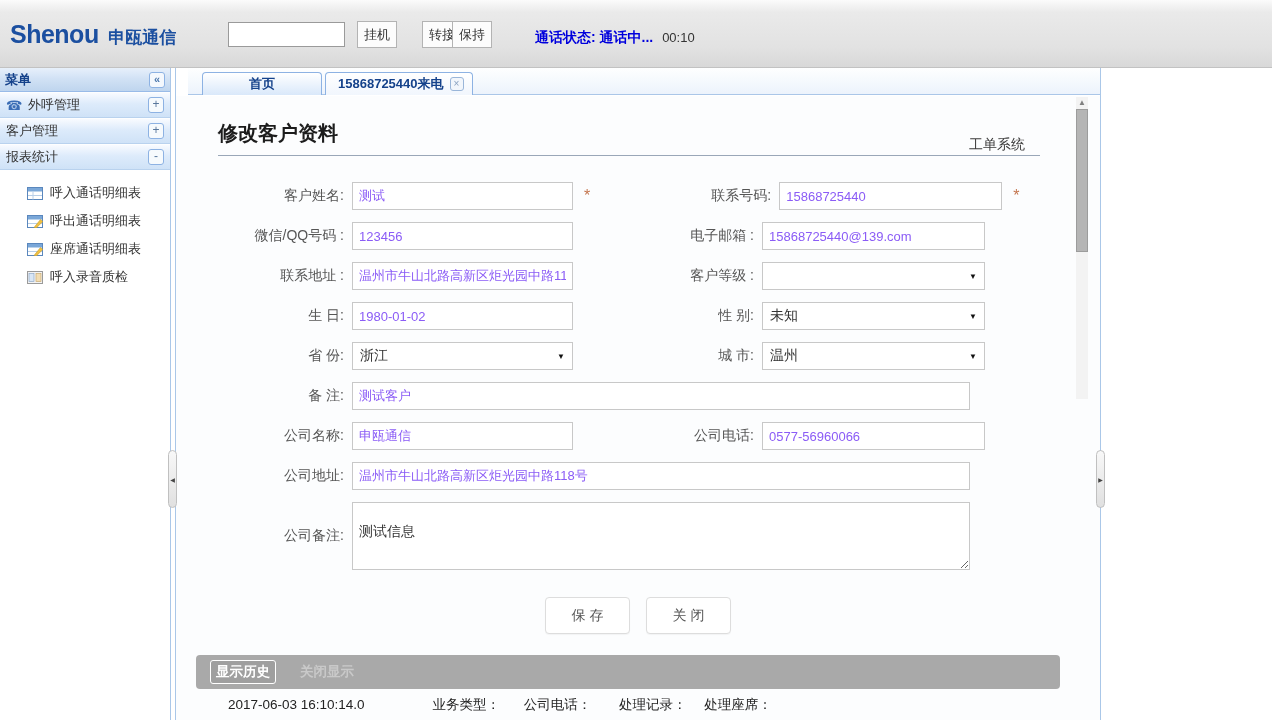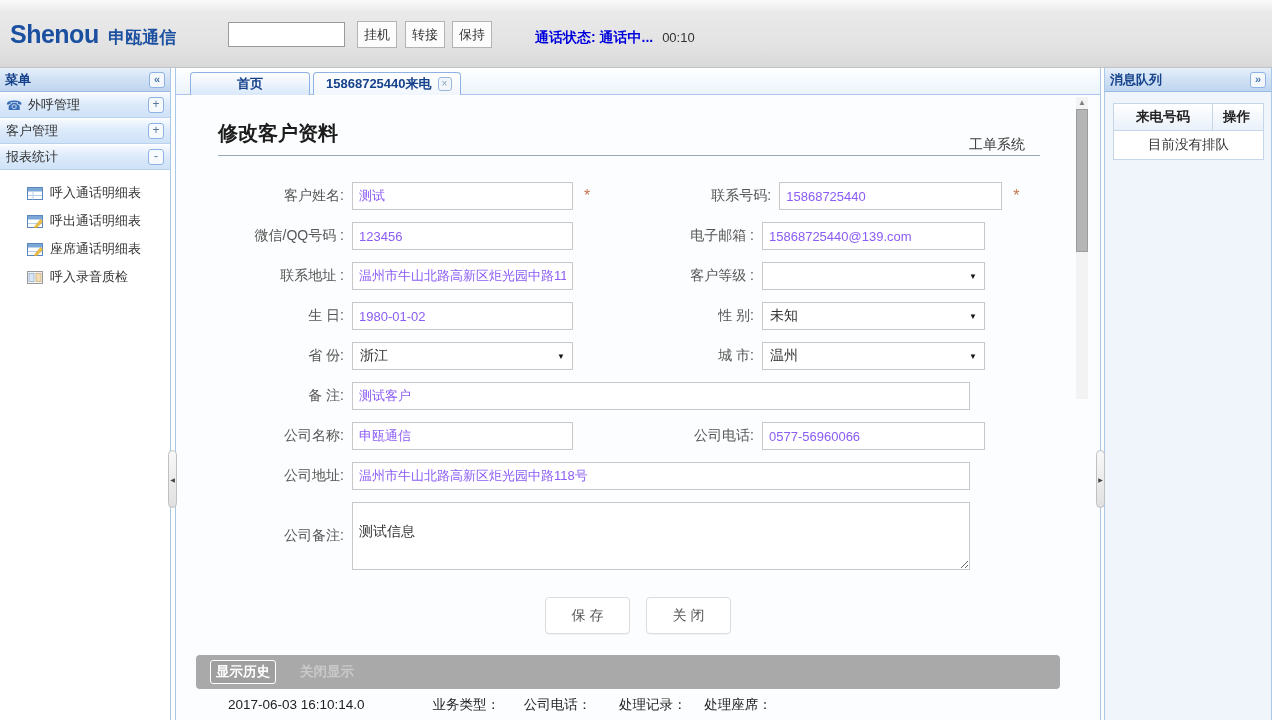--- a/index.html
+++ b/index.html
@@ -16,21 +16,21 @@
     background: linear-gradient(#fbfbfb, #eaeaea 18%, #e2e2e2 70%, #d8d8d8);
     border-bottom: 1px solid #c2c2c2;
   }
   .logo { position:absolute; left:10px; top:20px; color:#1b4fa0; font-weight:bold; white-space:nowrap; }
   .logo-en { font-size:25px; letter-spacing:-0.5px; }
   .logo-cn { font-size:17px; margin-left:6px; }
   .dial-input { position:absolute; left:228px; top:22px; width:117px; height:25px;
     border:1px solid #9a9a9a; background:#fff; padding:0 5px; font:inherit; }
   .call-btn { position:absolute; top:21px; height:27px; width:40px; background:#fcfcfc;
     border:1px solid #b3b3b3; font:inherit; color:#333; text-align:center; cursor:pointer; }
-  .btn-hangup { left:357px; } .btn-transfer { left:405px; } .btn-hold { left:452px; }
+  .btn-hangup { left:357px; } .btn-transfer { left:422px; } .btn-hold { left:452px; }
   .call-status { position:absolute; left:535px; top:29px; font-weight:bold; color:#0000dd; font-size:14px; white-space:nowrap; }
   .call-timer { color:#333; font-weight:normal; font-size:13px; margin-left:5px; }
   .session-info { position:absolute; right:14px; top:47px; font-size:13.5px; color:#333; white-space:nowrap; }
   .session-info .lnk { color:#2a56c6; text-decoration:none; cursor:pointer; }
   .session-info .dv { margin:0 5px; color:#333; }
   .session-info .logout { color:#222; cursor:pointer; }
 
   
   .panel-header {
     height:24px; display:flex; align-items:center; padding:0 5px;
@@ -68,21 +68,21 @@
   .split-handle {
     position:absolute; width:9px; height:58px; top:450px; border:1px solid #c0c0c0; border-radius:5px;
     background: linear-gradient(#f8f8f8,#e0e0e0); display:flex; align-items:center; justify-content:center;
     color:#444; font-size:6px; cursor:pointer; z-index:5;
   }
   .handle-left { left:168px; }
   .handle-right { left:1096px; }
 
   
   .main { position:absolute; left:176px; top:68px; width:925px; bottom:0; background:#fff; border-right:1px solid #aac7e8; }
-  .tabstrip { position:absolute; left:0; top:0; right:0; height:27px;
+  .tabstrip { position:absolute; left:12px; top:0; right:0; height:27px;
     background: linear-gradient(#feffff, #ecf3fc); border-bottom:1px solid #aac6e8; }
   .tab {
     position:absolute; top:4px; height:23px; display:flex; align-items:center; justify-content:center;
     border:1px solid #8db2e3; border-bottom:none; border-radius:4px 4px 0 0;
     color:#15428b; font-weight:bold; font-size:13px; cursor:pointer;
   }
   .tab-home { left:14px; width:120px; background: linear-gradient(#ffffff, #d9e8fa); }
   .tab-active { left:137px; padding:0 8px 0 12px; background: linear-gradient(#ffffff, #f1f6fd); }
   .tab-close {
     width:14px; height:14px; margin-left:6px; border:1px solid #9ab6d9; border-radius:3px;
@@ -345,27 +345,14 @@
     <div class="scrollbar">
       <div class="scroll-up">▲</div>
       <div class="scroll-thumb"></div>
     </div>
   </div>
 
   <div class="split-handle handle-right">
     <span>▶</span>
   </div>
 
-  <div class="queue">
-    <div class="panel-header">
-      <span>消息队列</span>
-      <span class="panel-tool">»</span>
-    </div>
-    <div class="queue-table">
-      <div class="q-head">
-        <span class="q-hc q-hc1">来电号码</span>
-        <span class="q-hc q-hc2">操作</span>
-      </div>
-      <div class="q-row">目前没有排队</div>
-    </div>
-  </div>
 
 </div>
 
 </body></html>

